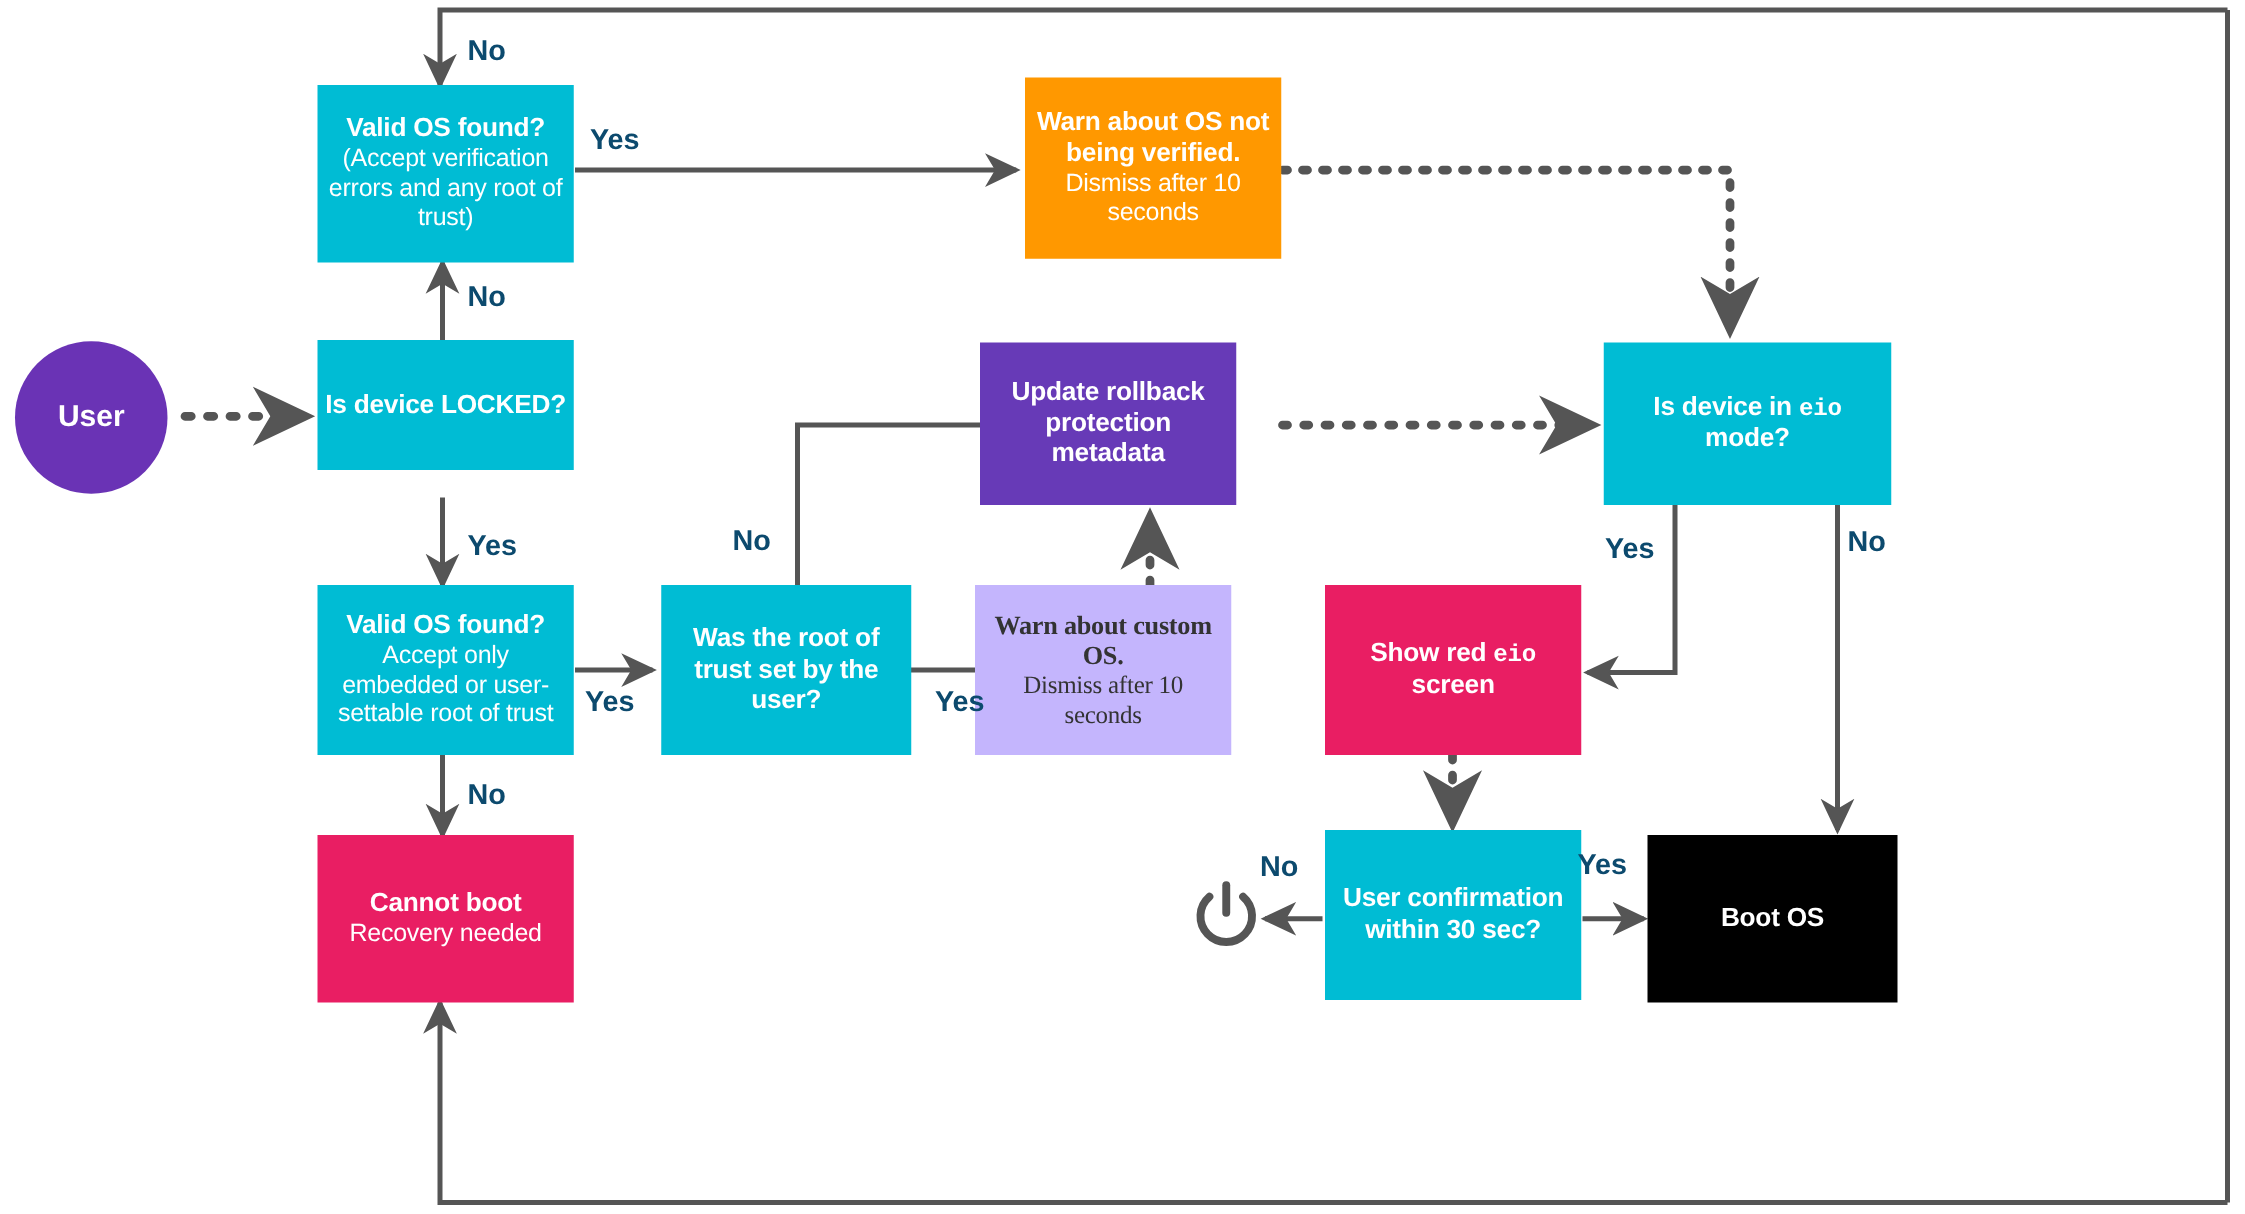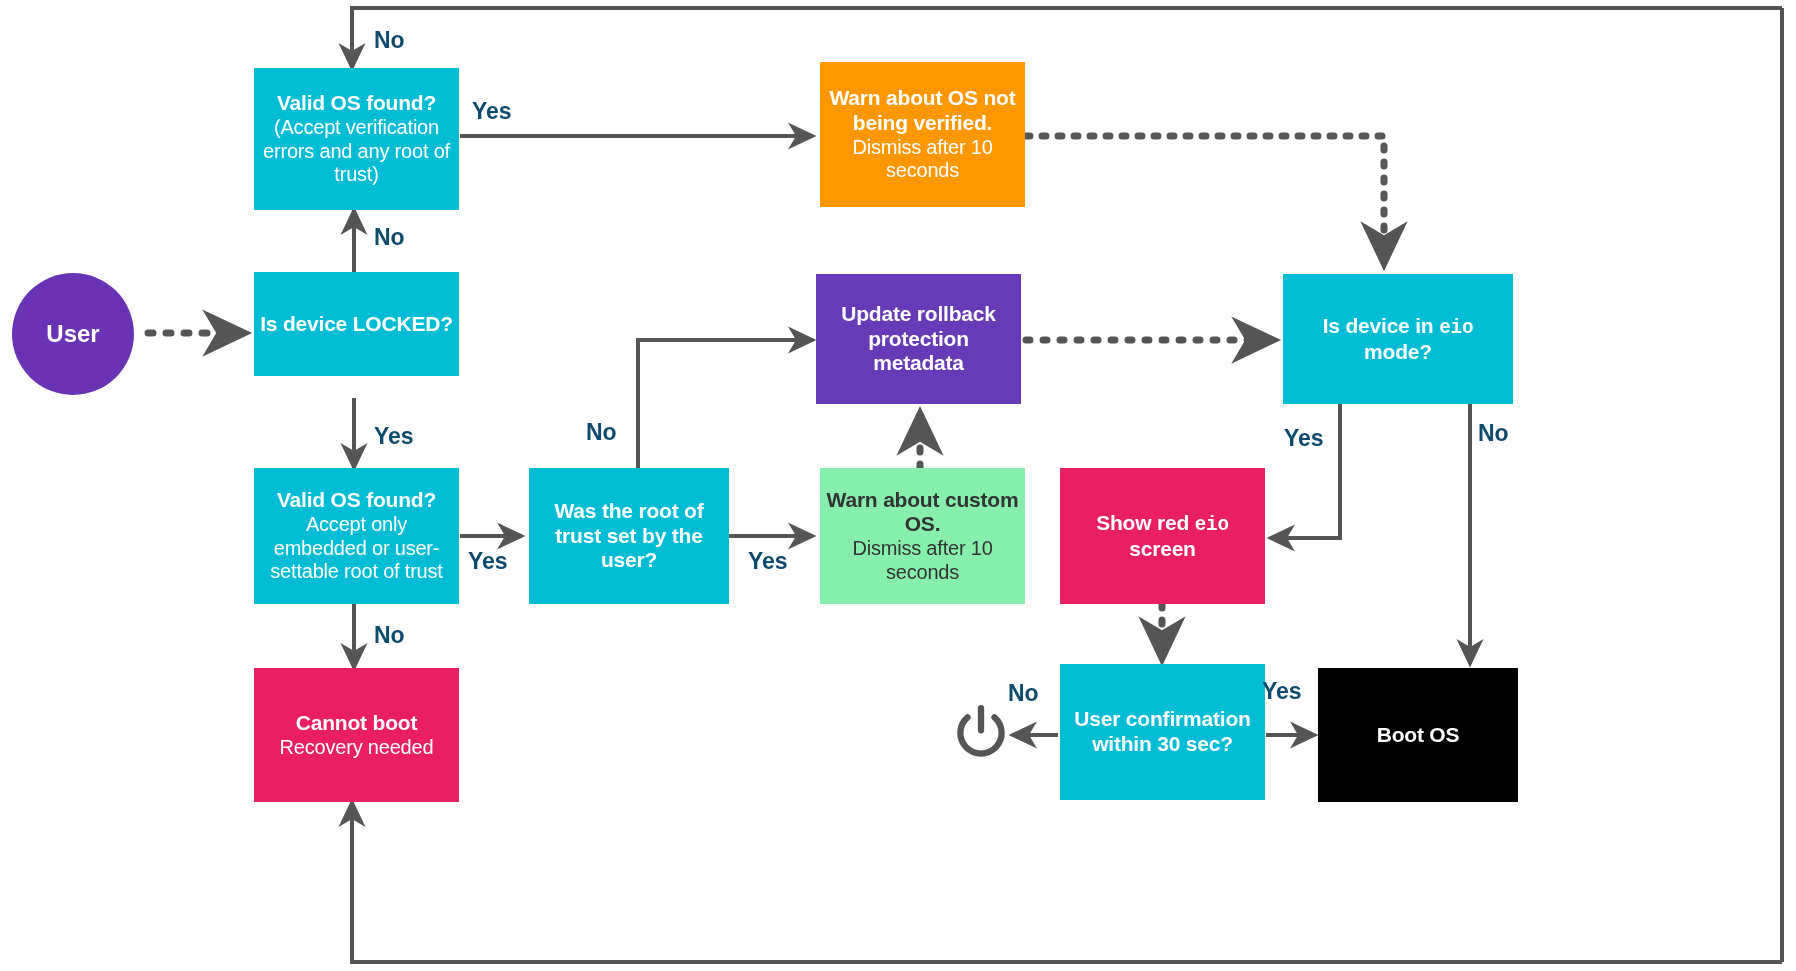--- a/index.html
+++ b/index.html
@@ -138,38 +138,38 @@
 
   <div class="node" style="left:254px; top:272px; width:205px; height:104px; background:#00bcd4;">
     <span class="ttl">Is device LOCKED?</span>
   </div>
 
   <div class="node" style="left:820px; top:62px; width:205px; height:145px; background:#ff9800;">
     <span class="ttl">Warn about OS not being verified.</span>
     <span class="sub">Dismiss after 10 seconds</span>
   </div>
 
-  <div class="node" style="left:816px; top:274px; width:205px; height:130px; background:#673ab7;">
+  <div class="node" style="left:784px; top:274px; width:205px; height:130px; background:#673ab7;">
     <span class="ttl">Update rollback protection metadata</span>
   </div>
 
   <div class="node" style="left:1283px; top:274px; width:230px; height:130px; background:#00bcd4;">
     <span class="ttl"><span>Is device in </span><span class="mono">eio</span><span> mode?</span></span>
   </div>
 
   <div class="node" style="left:254px; top:468px; width:205px; height:136px; background:#00bcd4;">
     <span class="ttl">Valid OS found?</span>
     <span class="sub">Accept only embedded or user-settable root of trust</span>
   </div>
 
   <div class="node" style="left:529px; top:468px; width:200px; height:136px; background:#00bcd4;">
     <span class="ttl">Was the root of trust set by the user?</span>
   </div>
 
-  <div class="node dark" style="left:820px; top:468px; width:205px; height:136px; background:#86efac;">
+  <div class="node dark" style="left:780px; top:468px; width:205px; height:136px; background:#c4b5fd;font-family:Liberation Serif, serif;">
     <span class="ttl">Warn about custom OS.</span>
     <span class="sub">Dismiss after 10 seconds</span>
   </div>
 
   <div class="node" style="left:1060px; top:468px; width:205px; height:136px; background:#e91e63;">
     <span class="ttl"><span>Show red </span><span class="mono">eio</span><span> screen</span></span>
   </div>
 
   <div class="node" style="left:254px; top:668px; width:205px; height:134px; background:#e91e63;">
     <span class="ttl">Cannot boot</span>

